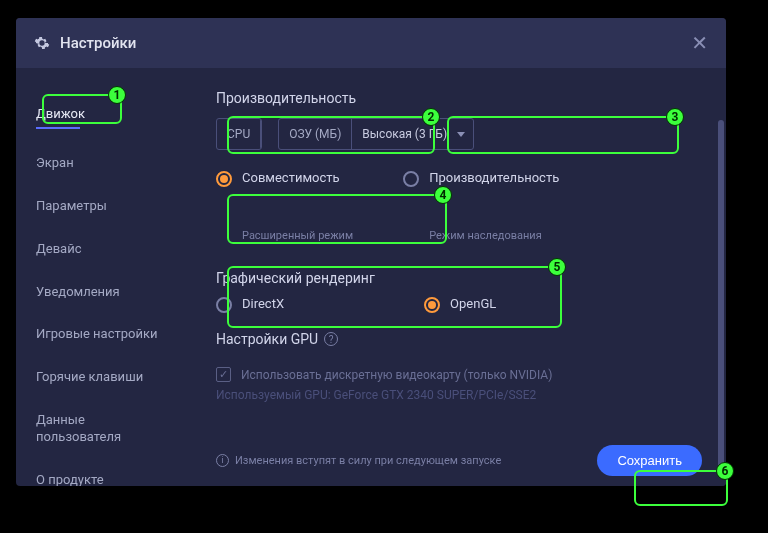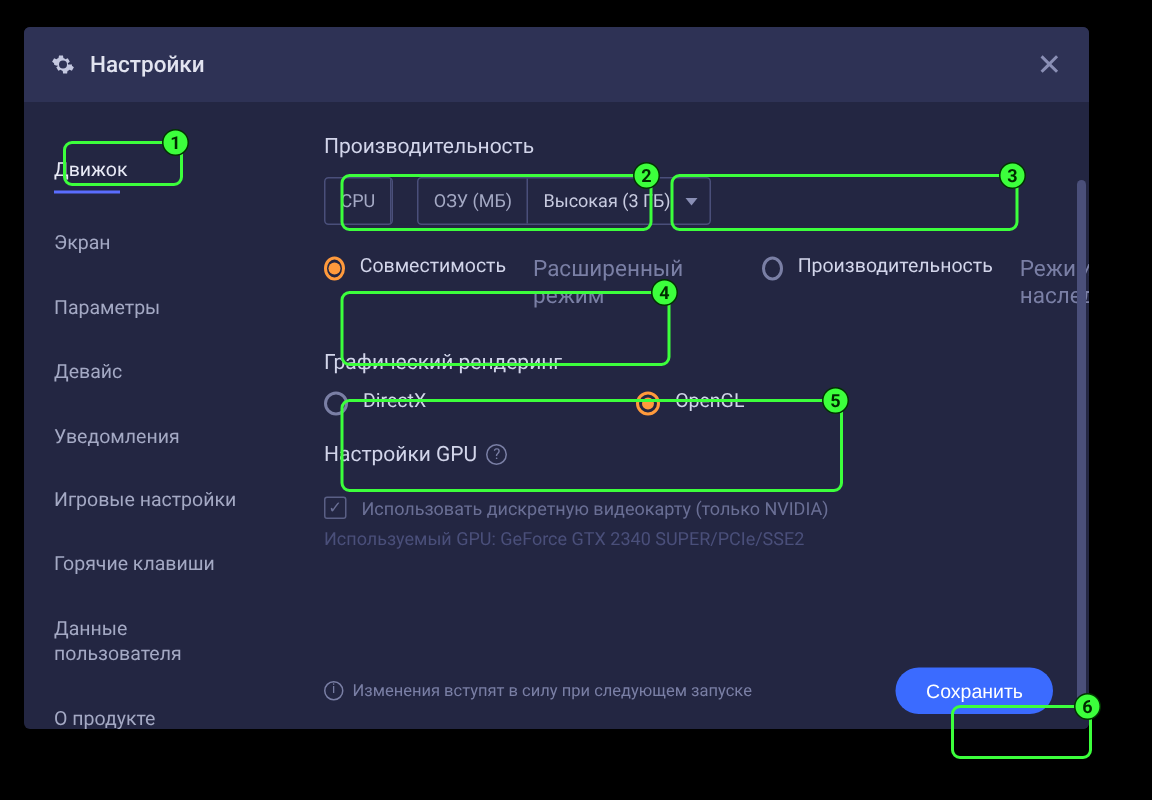--- a/index.html
+++ b/index.html
@@ -108,23 +108,23 @@
     border-radius: 50%;
     display: flex; align-items: center; justify-content: center;
     margin-top: 1px;
   }
   .radio-outer.selected { border-color: #ff9a3c; }
   .radio-inner {
     width: 8px; height: 8px;
     background: #ff9a3c;
     border-radius: 50%;
   }
-  .radio-texts { display: flex; flex-direction: row; gap: 18px; }
+  .radio-texts { display: flex; flex-direction: column; gap: 4px; }
   .radio-label { font-size: 13px; color: #d2d5ea; }
-  .radio-sub { font-size: 15px; color: #7a7fa5; }
+  .radio-sub { font-size: 11px; color: #7a7fa5; margin-top: 40px; }
   .render-box {
     padding: 8px 0 12px 0;
   }
   .render-title { color: #d2d5ea; font-size: 14px; margin-bottom: 10px; }
   .render-opts { display: flex; gap: 140px; }
   .gpu-section { margin-top: 6px; }
   .gpu-title-row { display: flex; align-items: center; gap: 6px; margin-bottom: 20px; }
   .gpu-title { color: #d2d5ea; font-size: 14px; }
   .help-icon {
     width: 14px; height: 14px;

